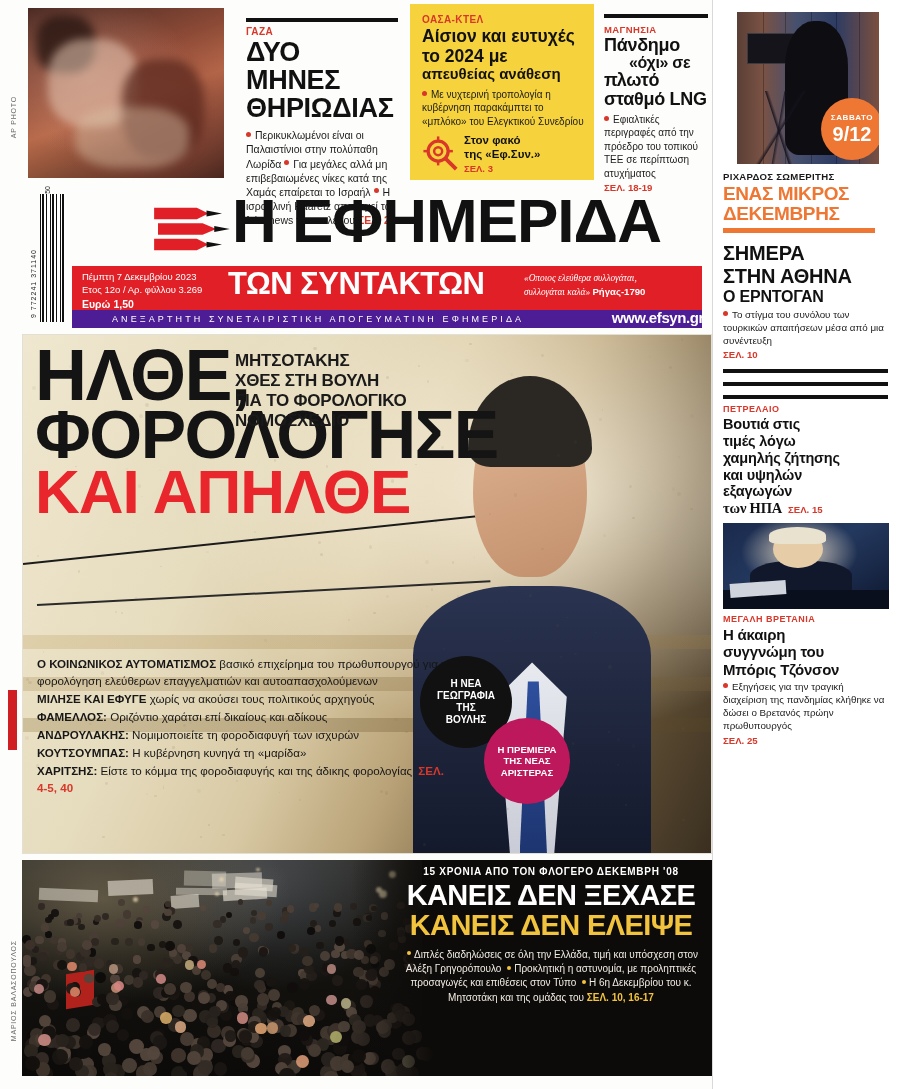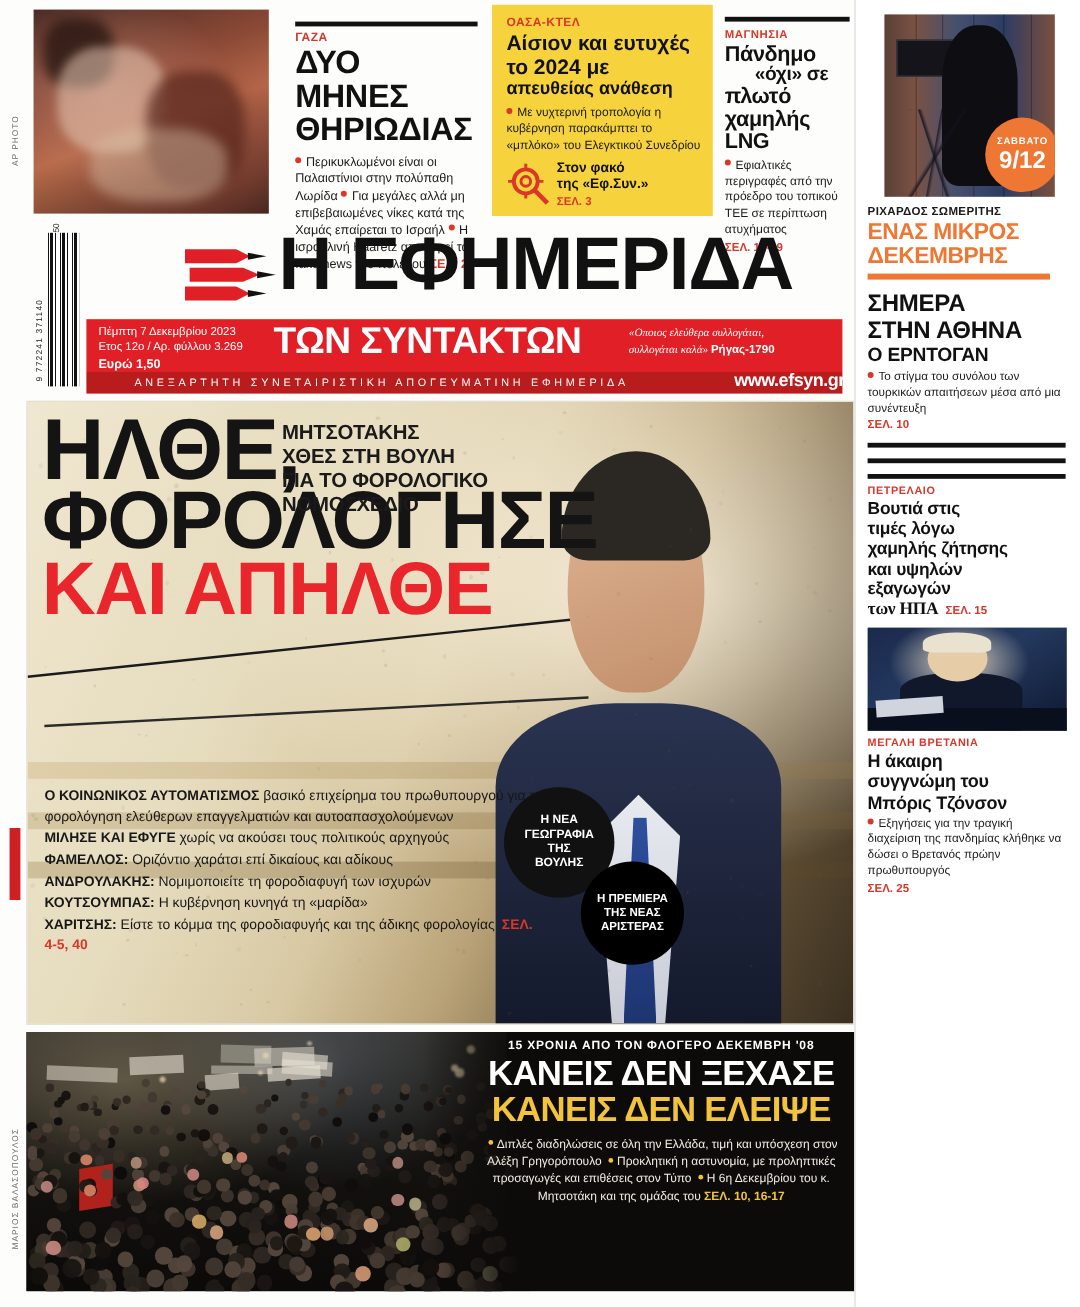--- a/index.html
+++ b/index.html
@@ -149,21 +149,21 @@
     font-size:31px; font-weight:800; letter-spacing:-.5px; line-height:1;
   }
   #motto {
     position:absolute; right:10px; top:84px; width:178px; color:#fff;
     font-size:9.3px; line-height:1.42; font-family:"Liberation Serif", serif; font-style:italic;
     text-align:left;
   }
   #motto b { font-family:"Liberation Sans",sans-serif; font-style:normal; font-size:9.6px; }
   #strap {
     position:absolute; left:72px; top:122px; width:630px; height:18px;
-    background:#b91c1c; color:#fff; font-size:9px; letter-spacing:3.1px;
+    background:#4c1d95; color:#fff; font-size:9px; letter-spacing:3.1px;
     display:flex; align-items:center; padding-left:40px;
   }
   #site {
     position:absolute; right:8px; top:121px; font-size:15px; font-weight:800;
     color:#fff; letter-spacing:-.4px;
   }
 
   
   #main { position:absolute; left:22px; top:334px; width:690px; height:520px; overflow:hidden;
           border:1px solid #e2dfd4; background:#efe9d6; }
@@ -235,21 +235,21 @@
   }
   #lead p { margin-bottom:1px; }
   #lead b { font-weight:800; }
 
   .circ {
     position:absolute; border-radius:50%; display:flex; align-items:center;
     justify-content:center; text-align:center; color:#fff; font-weight:800;
     line-height:1.18;
   }
   #circ-black { left:420px; top:656px; width:92px; height:92px; background:#111; font-size:10px; }
-  #circ-red   { left:484px; top:718px; width:86px; height:86px; background:#000000; font-size:9.6px; }
+  #circ-red   { left:484px; top:718px; width:86px; height:86px; background:#be185d; font-size:9.6px; }
 
   
   #bottom { position:absolute; left:22px; top:860px; width:690px; height:216px; background:#0d0b09; overflow:hidden; }
   #crowd {
     position:absolute; left:0; top:0; width:400px; height:216px;
     background:
       radial-gradient(ellipse at 20% 18%, rgba(255,225,170,.28), transparent 42%),
       radial-gradient(ellipse at 62% 10%, rgba(200,220,255,.18), transparent 40%),
       linear-gradient(180deg,#2b2a26 0%,#141310 45%,#0b0a08 100%);
   }
@@ -341,21 +341,21 @@
         </div>
       </div>
     </div>
 
     <div id="magn-rule"></div>
     <div class="top-col" id="col-magn" style="top:24px;">
       <div class="kicker" style="font-size:9.5px;">ΜΑΓΝΗΣΙΑ</div>
       <div class="head" style="font-size:18px; margin-top:1px;">Πάνδημο</div>
       <div class="head" style="font-size:16px;margin-left:25px;">«όχι» σε</div>
       <div class="head" style="font-size:18px;">πλωτό</div>
-      <div class="head" style="font-size:18px;">χαμηλής LNG</div>
+      <div class="head" style="font-size:18px;">σταθμό LNG</div>
       <div class="body" style="margin-top:5px; font-size:10px;">
         <span class="bullet-dot"></span><span>Εφιαλτικές περιγραφές από την πρόεδρο του τοπικού ΤΕΕ σε περίπτωση ατυχήματος</span>
       </div>
       <div class="sel" style="font-size:9.6px; margin-top:2px;">ΣΕΛ. 18-19</div>
     </div>
   </div>
 
   <div id="masthead">
     <div id="barcode-num">9 772241 371140</div>
     <div id="barcode"></div>

